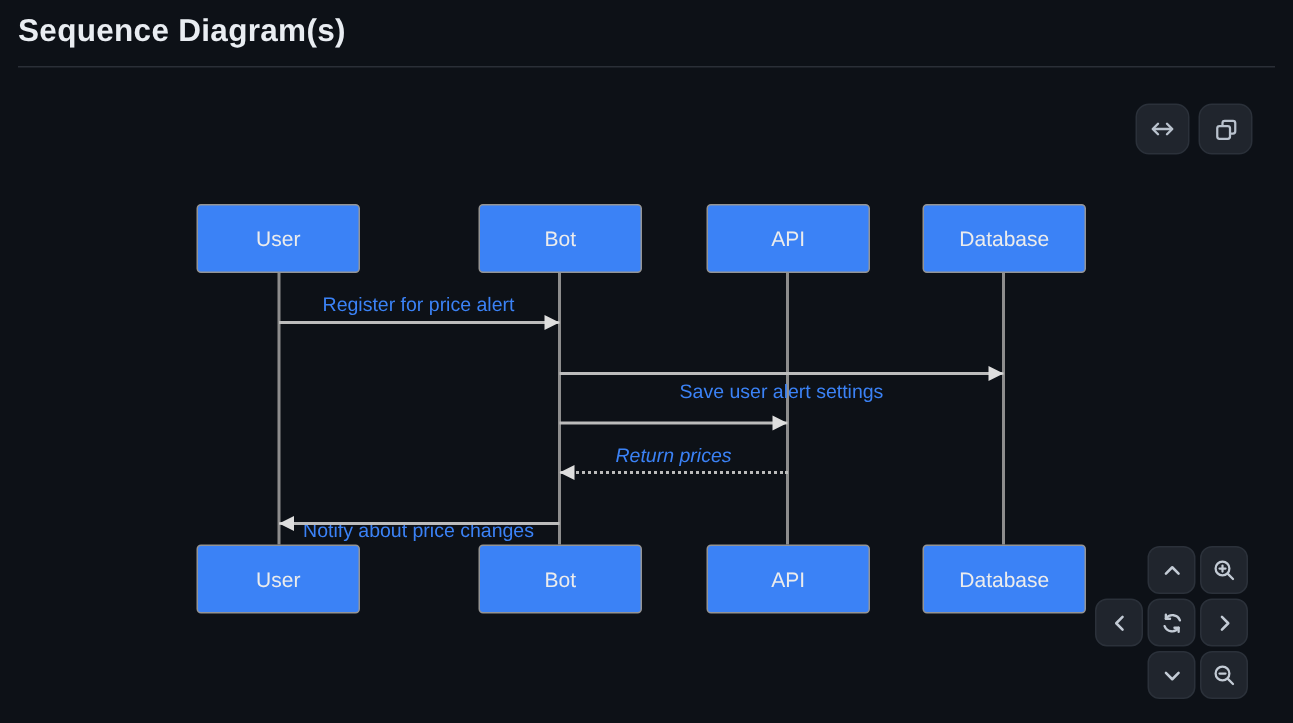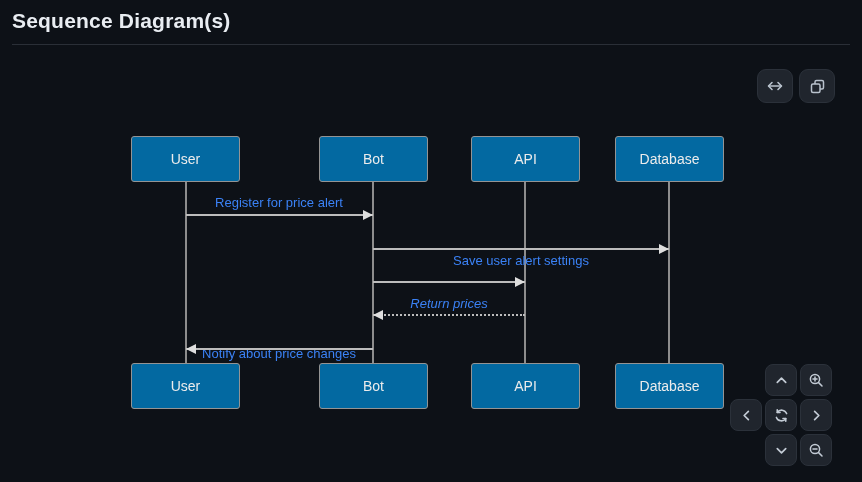--- a/index.html
+++ b/index.html
@@ -80,21 +80,21 @@
     position: absolute;
     width: 2px;
     top: 182px;
     height: 181px;
     background: #8d8d8d;
   }
   .actor {
     position: absolute;
     width: 109px;
     height: 46px;
-    background: #0369a1;
+    background: #3b82f6;
     border: 1px solid #949494;
     border-radius: 3px;
     display: flex;
     align-items: center;
     justify-content: center;
     color: #ececec;
     font-size: 14px;
   }
   .actor-row-top    .actor { top: 136px; }
   .actor-row-bottom .actor { top: 363px; }

